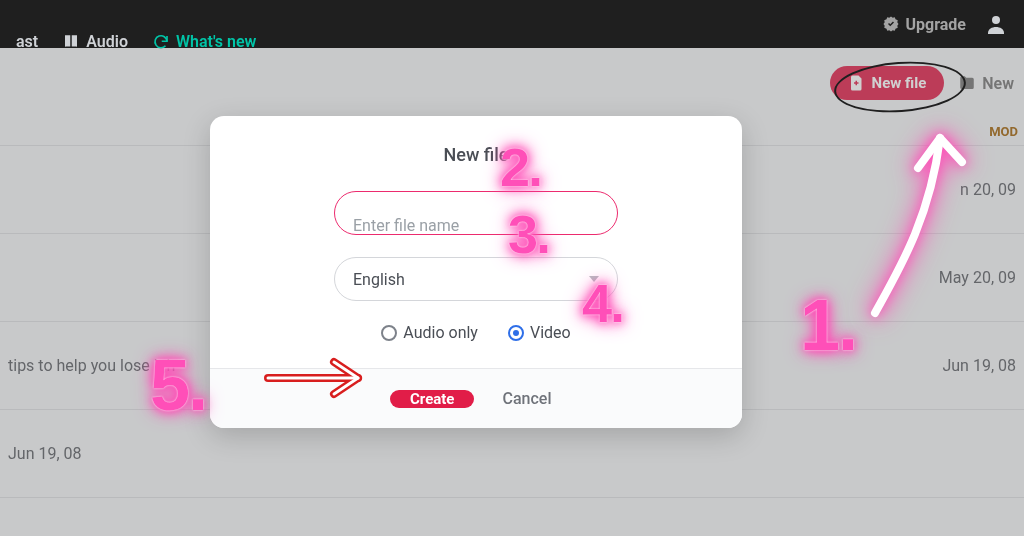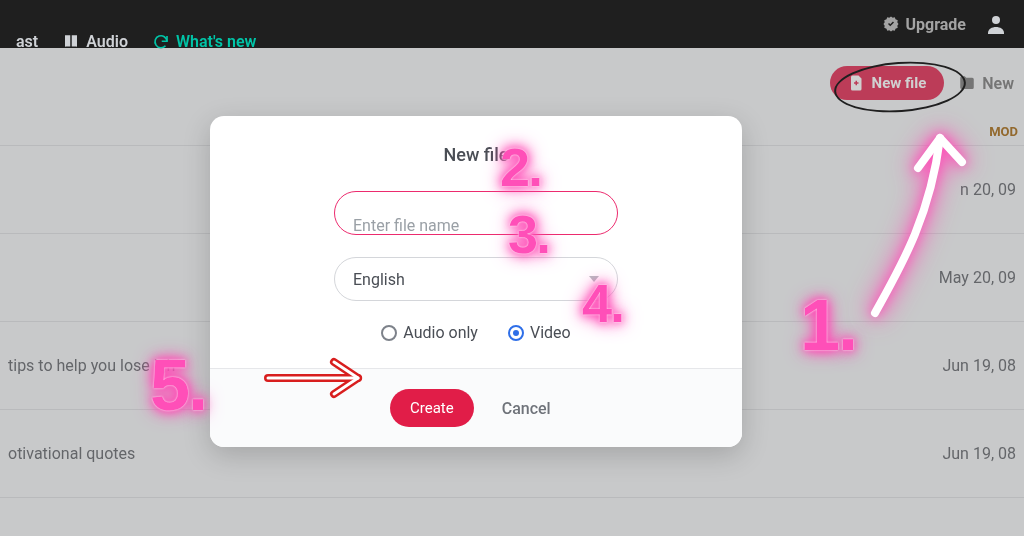--- a/index.html
+++ b/index.html
@@ -101,22 +101,22 @@
   .radio { display: flex; align-items: center; gap: 6px; }
   .ring { width: 16px; height: 16px; border-radius: 50%; border: 2px solid #7d828a; display: inline-block; position: relative; }
   .ring.sel { border-color: #2f6fe8; }
   .ring.sel::after { content: ""; position: absolute; inset: 3px; background: #2f6fe8; border-radius: 50%; }
   .modal-footer {
     border-top: 1px solid #e6e7ea; background: #fafbfc;
     padding: 20px 46px; display: flex; gap: 28px; align-items: center;
     justify-content: flex-start; padding-left: 180px;
   }
   .btn-create {
-    background: #e11d48; color: #fff; font-weight: 400; font-size: 15px;
-    border: none; border-radius: 22px; padding: 10px 20px;
+    background: #e11d48; color: #fff; font-weight: 700; font-size: 15px;
+    border: none; border-radius: 22px; padding: 0 20px;
   }
   .btn-cancel { background: none; border: none; color: #6f737a; font-size: 16px; font-weight: 500; }
 
   
   .ann { position: absolute; pointer-events: none; }
   .neon-num {
     font-family: Impact, "Arial Black", sans-serif;
     font-size: 54px; color: #ff4fb8;
     text-shadow:
       0 0 2px #fff,
@@ -210,21 +210,20 @@
   </div>
   <div class="row">
     <span class="row-title"></span>
     <span class="row-date">May 20, 09</span>
   </div>
   <div class="row">
     <span class="row-title">tips to help you lose   igh</span>
     <span class="row-date">Jun 19, 08</span>
   </div>
   <div class="row">
-    <span class="row-title">otivational quotes</span>
     <span class="row-date">Jun 19, 08</span>
   </div>
 
   <div class="bg-dim"></div>
 
   <div class="modal">
     <div class="modal-body">
       <div class="modal-title">New file</div>
 
       <div class="fld fld-name">

